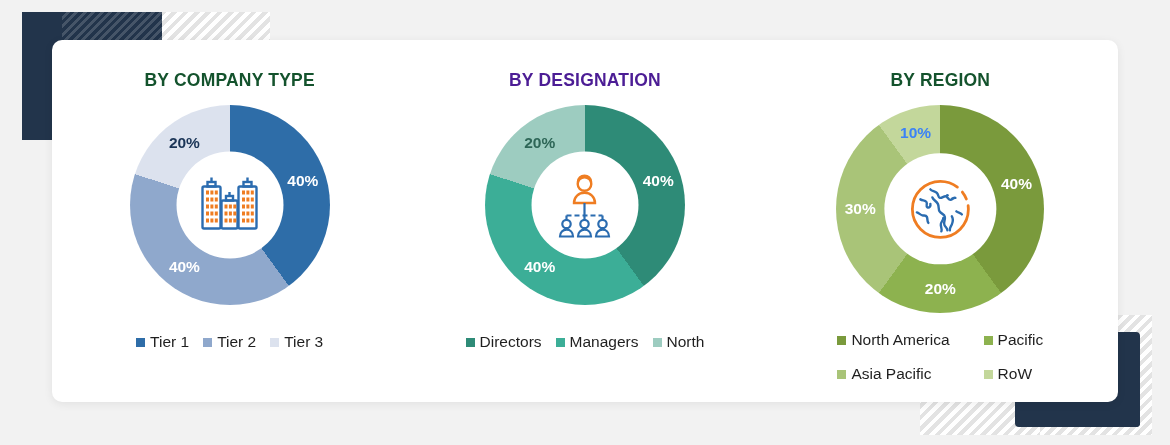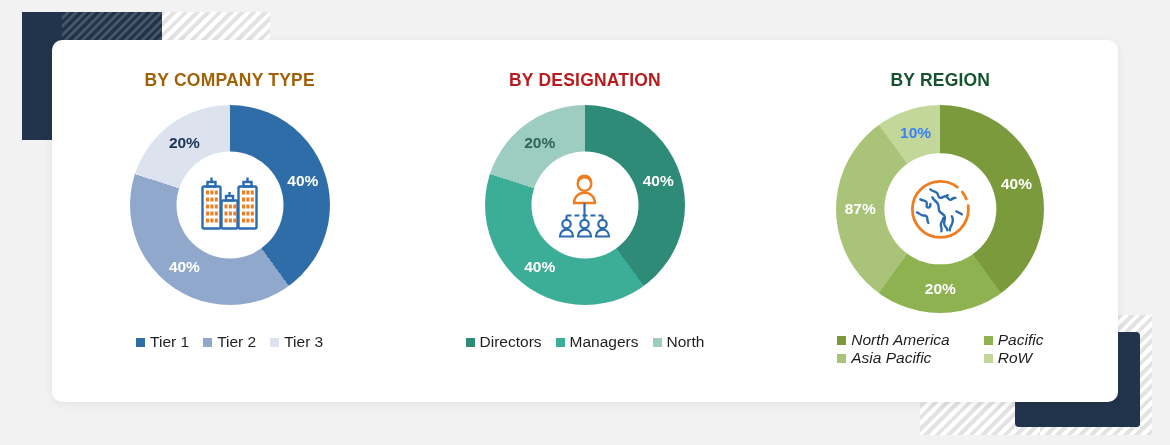--- a/index.html
+++ b/index.html
@@ -40,21 +40,21 @@
   .donut{position:absolute;inset:0;border-radius:50%;}
   .hole{position:absolute;left:50%;top:50%;transform:translate(-50%,-50%);
         width:53.5%;height:53.5%;background:#fff;border-radius:50%;display:flex;
         align-items:center;justify-content:center;}
   .slice-label{position:absolute;font-size:15.5px;font-weight:bold;color:#ffffff;
         transform:translate(-50%,-50%);white-space:nowrap;}
   .slice-label.dark{color:#1b3557;}
 
   .legend{margin-top:28px;display:flex;flex-wrap:wrap;justify-content:center;
           align-items:center;gap:17px 14px;max-width:290px;}
-  .legend.grid2{display:grid;grid-template-columns:auto auto;gap:0 34px;justify-items:start;margin-top:18px;font-style:italic;}
+  .legend.grid2{display:grid;grid-template-columns:auto auto;gap:16px 34px;justify-items:start;margin-top:18px;}
   .lg-item{display:flex;align-items:center;gap:5px;font-size:15.5px;color:#1f1f1f;white-space:nowrap;}
   .swatch{width:9px;height:9px;display:inline-block;flex:0 0 auto;}
 
   .icon-svg{display:block;}
 </style>
 </head>
 <body>
 
 <div class="stage">
 
@@ -70,21 +70,21 @@
   <div class="deco stripe-br2"></div>
   <div class="deco corner-br">
     <div class="arm-h"></div>
     <div class="arm-v"></div>
   </div>
 
   <div class="card">
     <div class="panels">
 
       <div class="panel">
-        <div class="panel-title" style="color: #a16207;">BY COMPANY TYPE</div>
+        <div class="panel-title" style="color: #14532d;">BY COMPANY TYPE</div>
 
         <div class="donut-wrap">
           <div class="donut" id="donut0" style="background: conic-gradient(rgb(46, 109, 168) 0deg, rgb(46, 109, 168) 144deg, rgb(143, 168, 204) 144deg, rgb(143, 168, 204) 288deg, rgb(220, 226, 238) 288deg, rgb(220, 226, 238) 360deg);"></div>
           <div class="hole">
             <span>
               <svg class="icon-svg" width="74" height="74" viewBox="0 0 74 74">
                 <g fill="none" stroke="#2b6cb0" stroke-width="2.4">
                   <rect x="10" y="18" width="18" height="42" rx="1.5"></rect>
                   <rect x="46" y="18" width="18" height="42" rx="1.5"></rect>
                   <rect x="29" y="32" width="16" height="28" rx="1.5"></rect>
@@ -154,21 +154,21 @@
             <span>Tier 2</span>
           </div>
           <div class="lg-item">
             <span class="swatch" id="sw0-2" style="background: rgb(220, 226, 238);"></span>
             <span>Tier 3</span>
           </div>
         </div>
       </div>
 
       <div class="panel">
-        <div class="panel-title" style="color: #b91c1c;">BY DESIGNATION</div>
+        <div class="panel-title" style="color: #4c1d95;">BY DESIGNATION</div>
 
         <div class="donut-wrap">
           <div class="donut" id="donut1" style="background: conic-gradient(rgb(46, 139, 119) 0deg, rgb(46, 139, 119) 144deg, rgb(60, 174, 151) 144deg, rgb(60, 174, 151) 288deg, rgb(157, 204, 192) 288deg, rgb(157, 204, 192) 360deg);"></div>
           <div class="hole">
             <span>
               <svg class="icon-svg" width="72" height="72" viewBox="0 0 72 72">
                 <g fill="none" stroke="#ef7d22" stroke-width="2.4" stroke-linecap="round">
                   <circle cx="36" cy="14.5" r="6.8"></circle>
                   <path d="M29.5 12.5c0-4 2.8-6.2 6.5-6.2s6.5 2.2 6.5 6.2"></path>
                   <path d="M25.5 33.5c0-6.2 4.7-10.2 10.5-10.2s10.5 4 10.5 10.2z"></path>
@@ -229,21 +229,21 @@
                   <path d="M56 42c2 1.5 4 1 5.5 3"></path>
                   <path d="M51.5 47c1.5 2.5 1 5.5 0 8s-2.5 3.5-2 6"></path>
                 </g>
                 <circle cx="47" cy="26" r="1.4" fill="#2b6cb0"></circle>
                 <circle cx="52" cy="29" r="1.1" fill="#2b6cb0"></circle>
               </svg>
             </span>
           </div>
           <div class="slice-label" id="lab2-0" style="left: 86.6157%; top: 38.1028%; color: rgb(255, 255, 255);">40%</div>
           <div class="slice-label" id="lab2-1" style="left: 50%; top: 88.5%; color: rgb(255, 255, 255);">20%</div>
-          <div class="slice-label" id="lab2-2" style="left: 11.5%; top: 50%; color: rgb(255, 255, 255);">87%</div>
+          <div class="slice-label" id="lab2-2" style="left: 11.5%; top: 50%; color: rgb(255, 255, 255);">30%</div>
           <div class="slice-label" id="lab2-3" style="left: 38.1028%; top: 13.3843%; color: #3b82f6;">10%</div>
         </div>
 
         <div class="legend grid2">
           <div class="lg-item">
             <span class="swatch" id="sw2-0" style="background: rgb(122, 154, 60);"></span>
             <span>North America</span>
           </div>
           <div class="lg-item">
             <span class="swatch" id="sw2-1" style="background: rgb(141, 178, 79);"></span>

